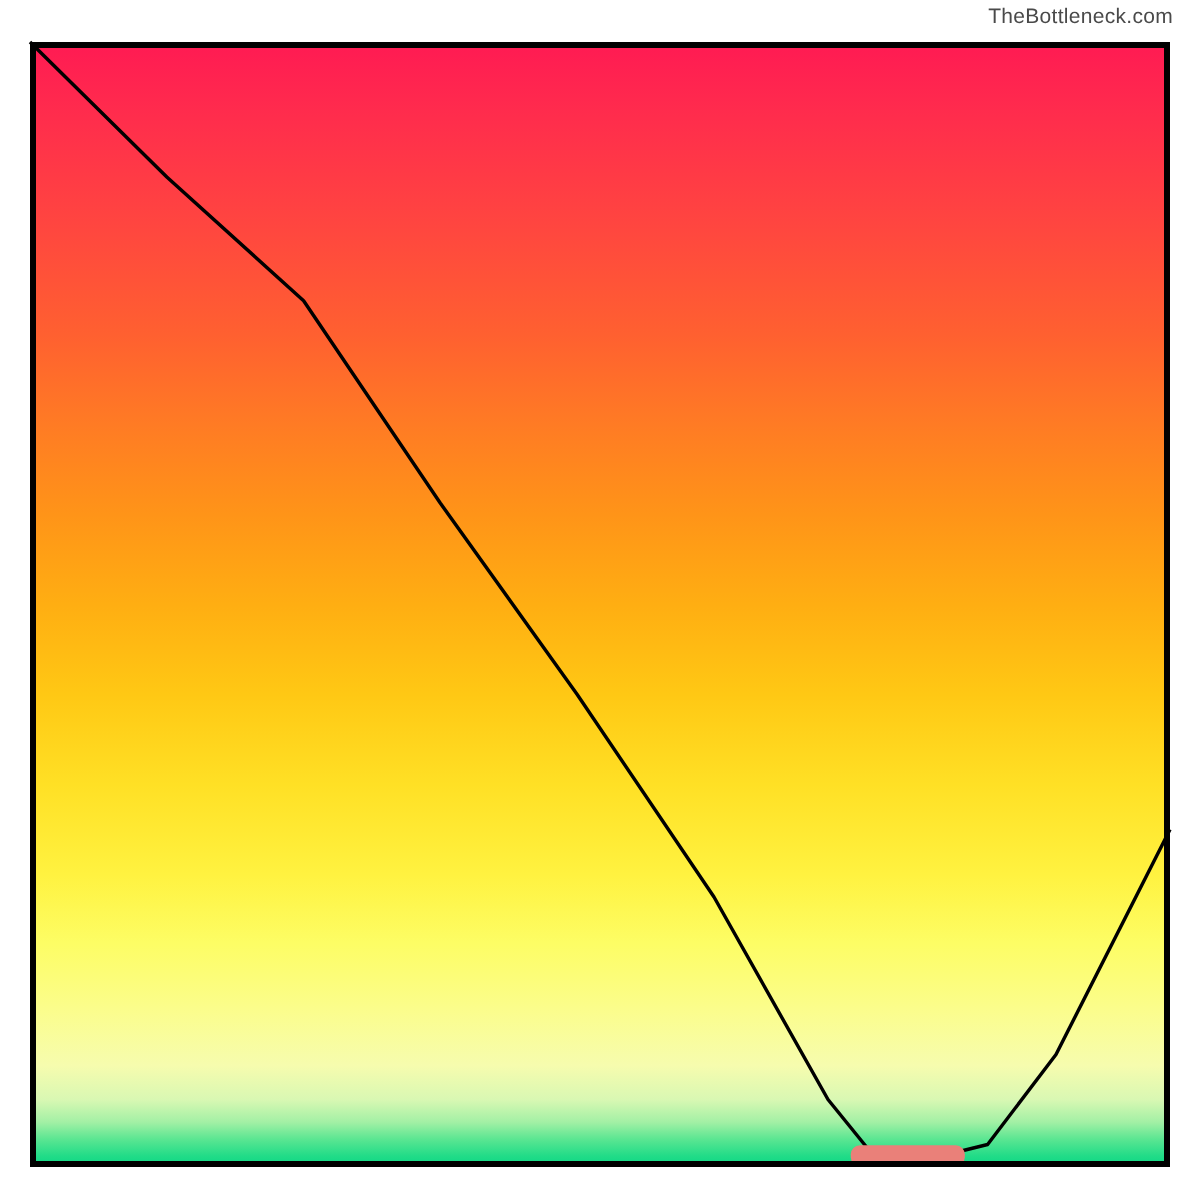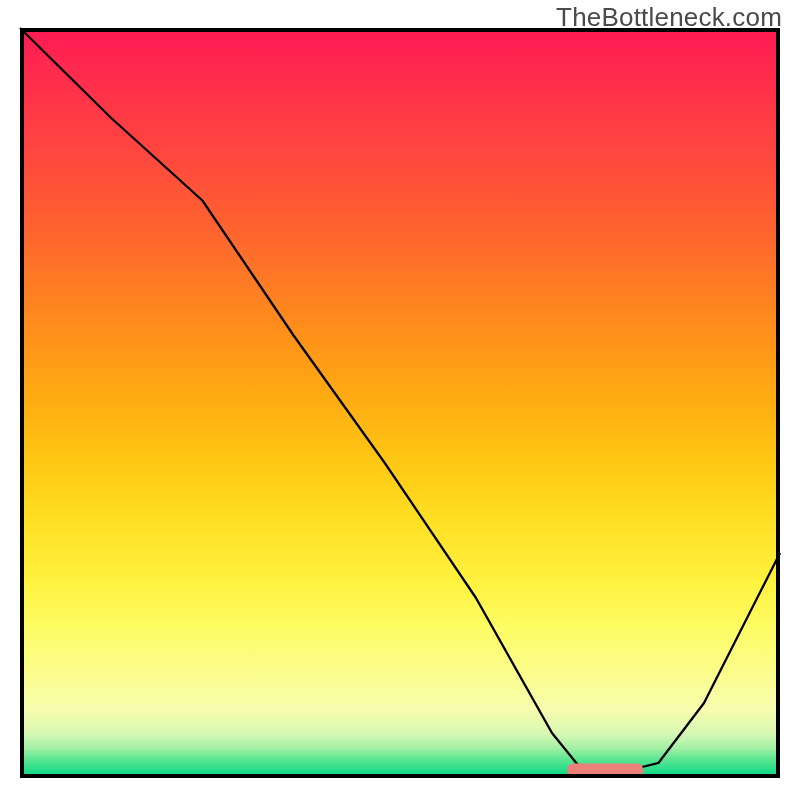--- a/index.html
+++ b/index.html
@@ -8,21 +8,21 @@
     height: 800px;
     background: #fff;
     position: relative;
     font-family: Arial, Helvetica, sans-serif;
     overflow: hidden;
   }
   .watermark {
     position: absolute;
     top: 2px;
     right: 18px;
-    font-size: 26px;
+    font-size: 14px;
     font-weight: 500;
     color: #4a4a4a;
     letter-spacing: 0.2px;
   }
   .plot-area {
     position: absolute;
     left: 20px;
     top: 28px;
     width: 760px;
     height: 750px;

